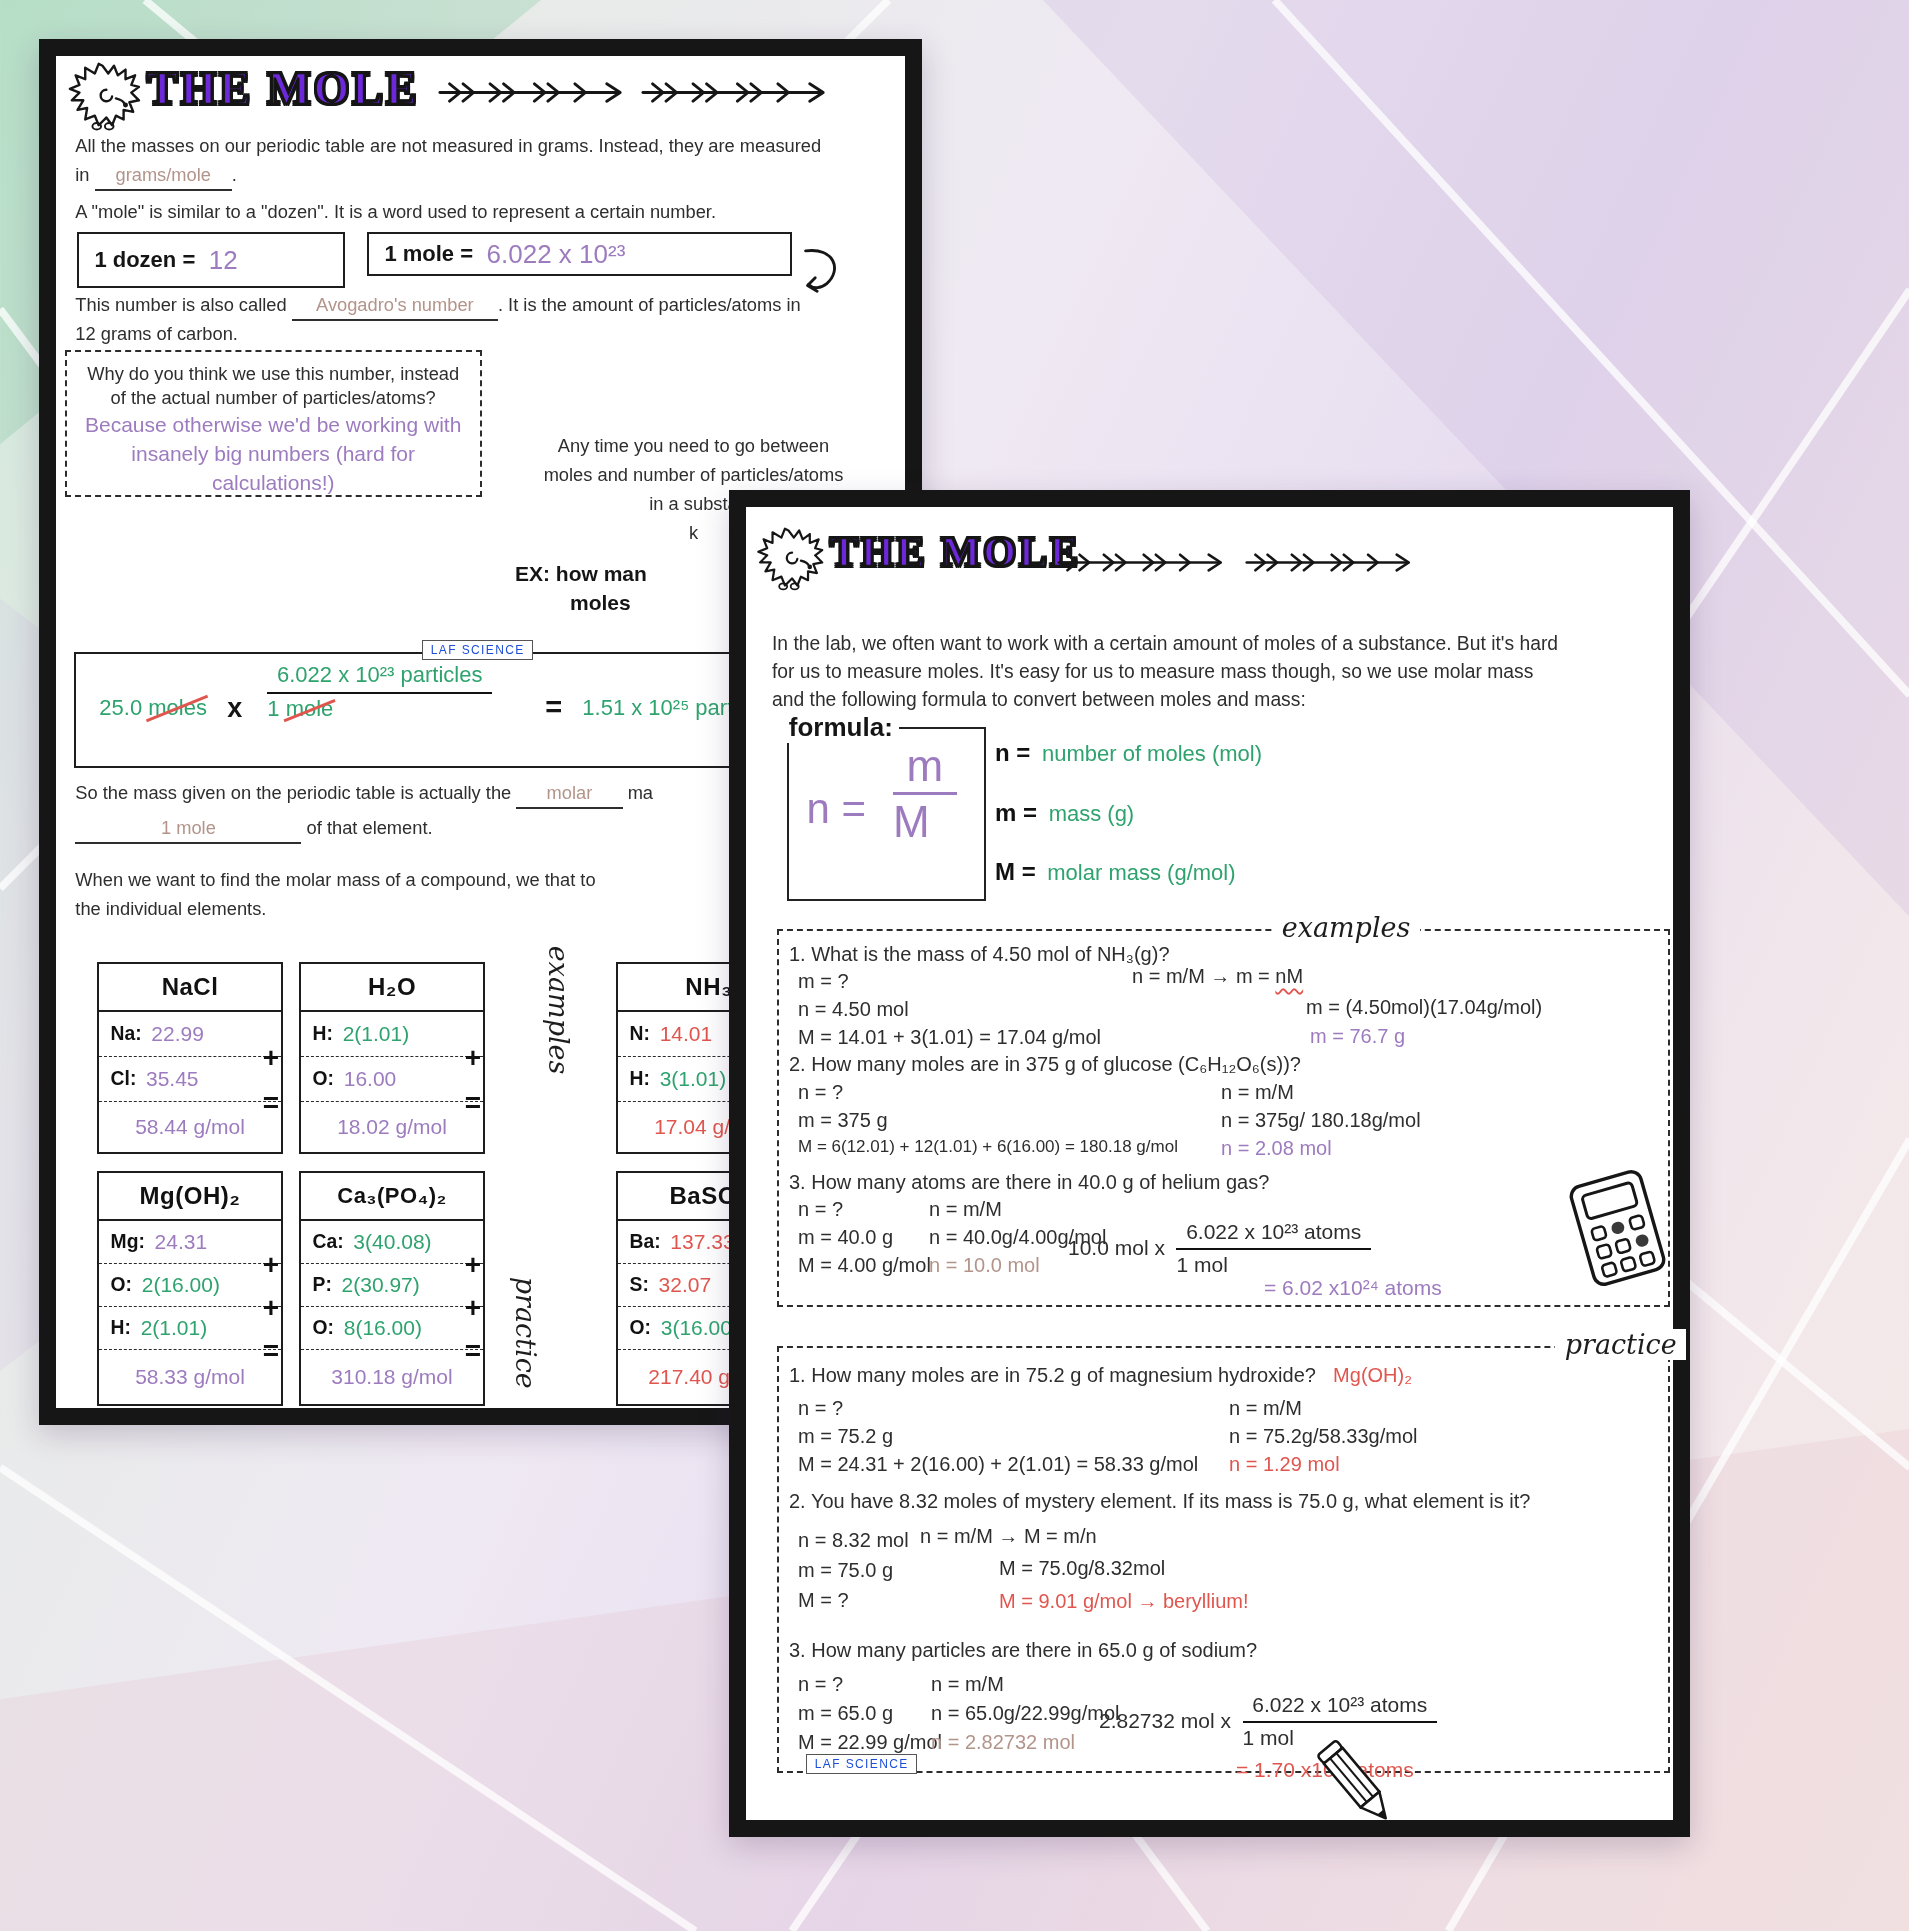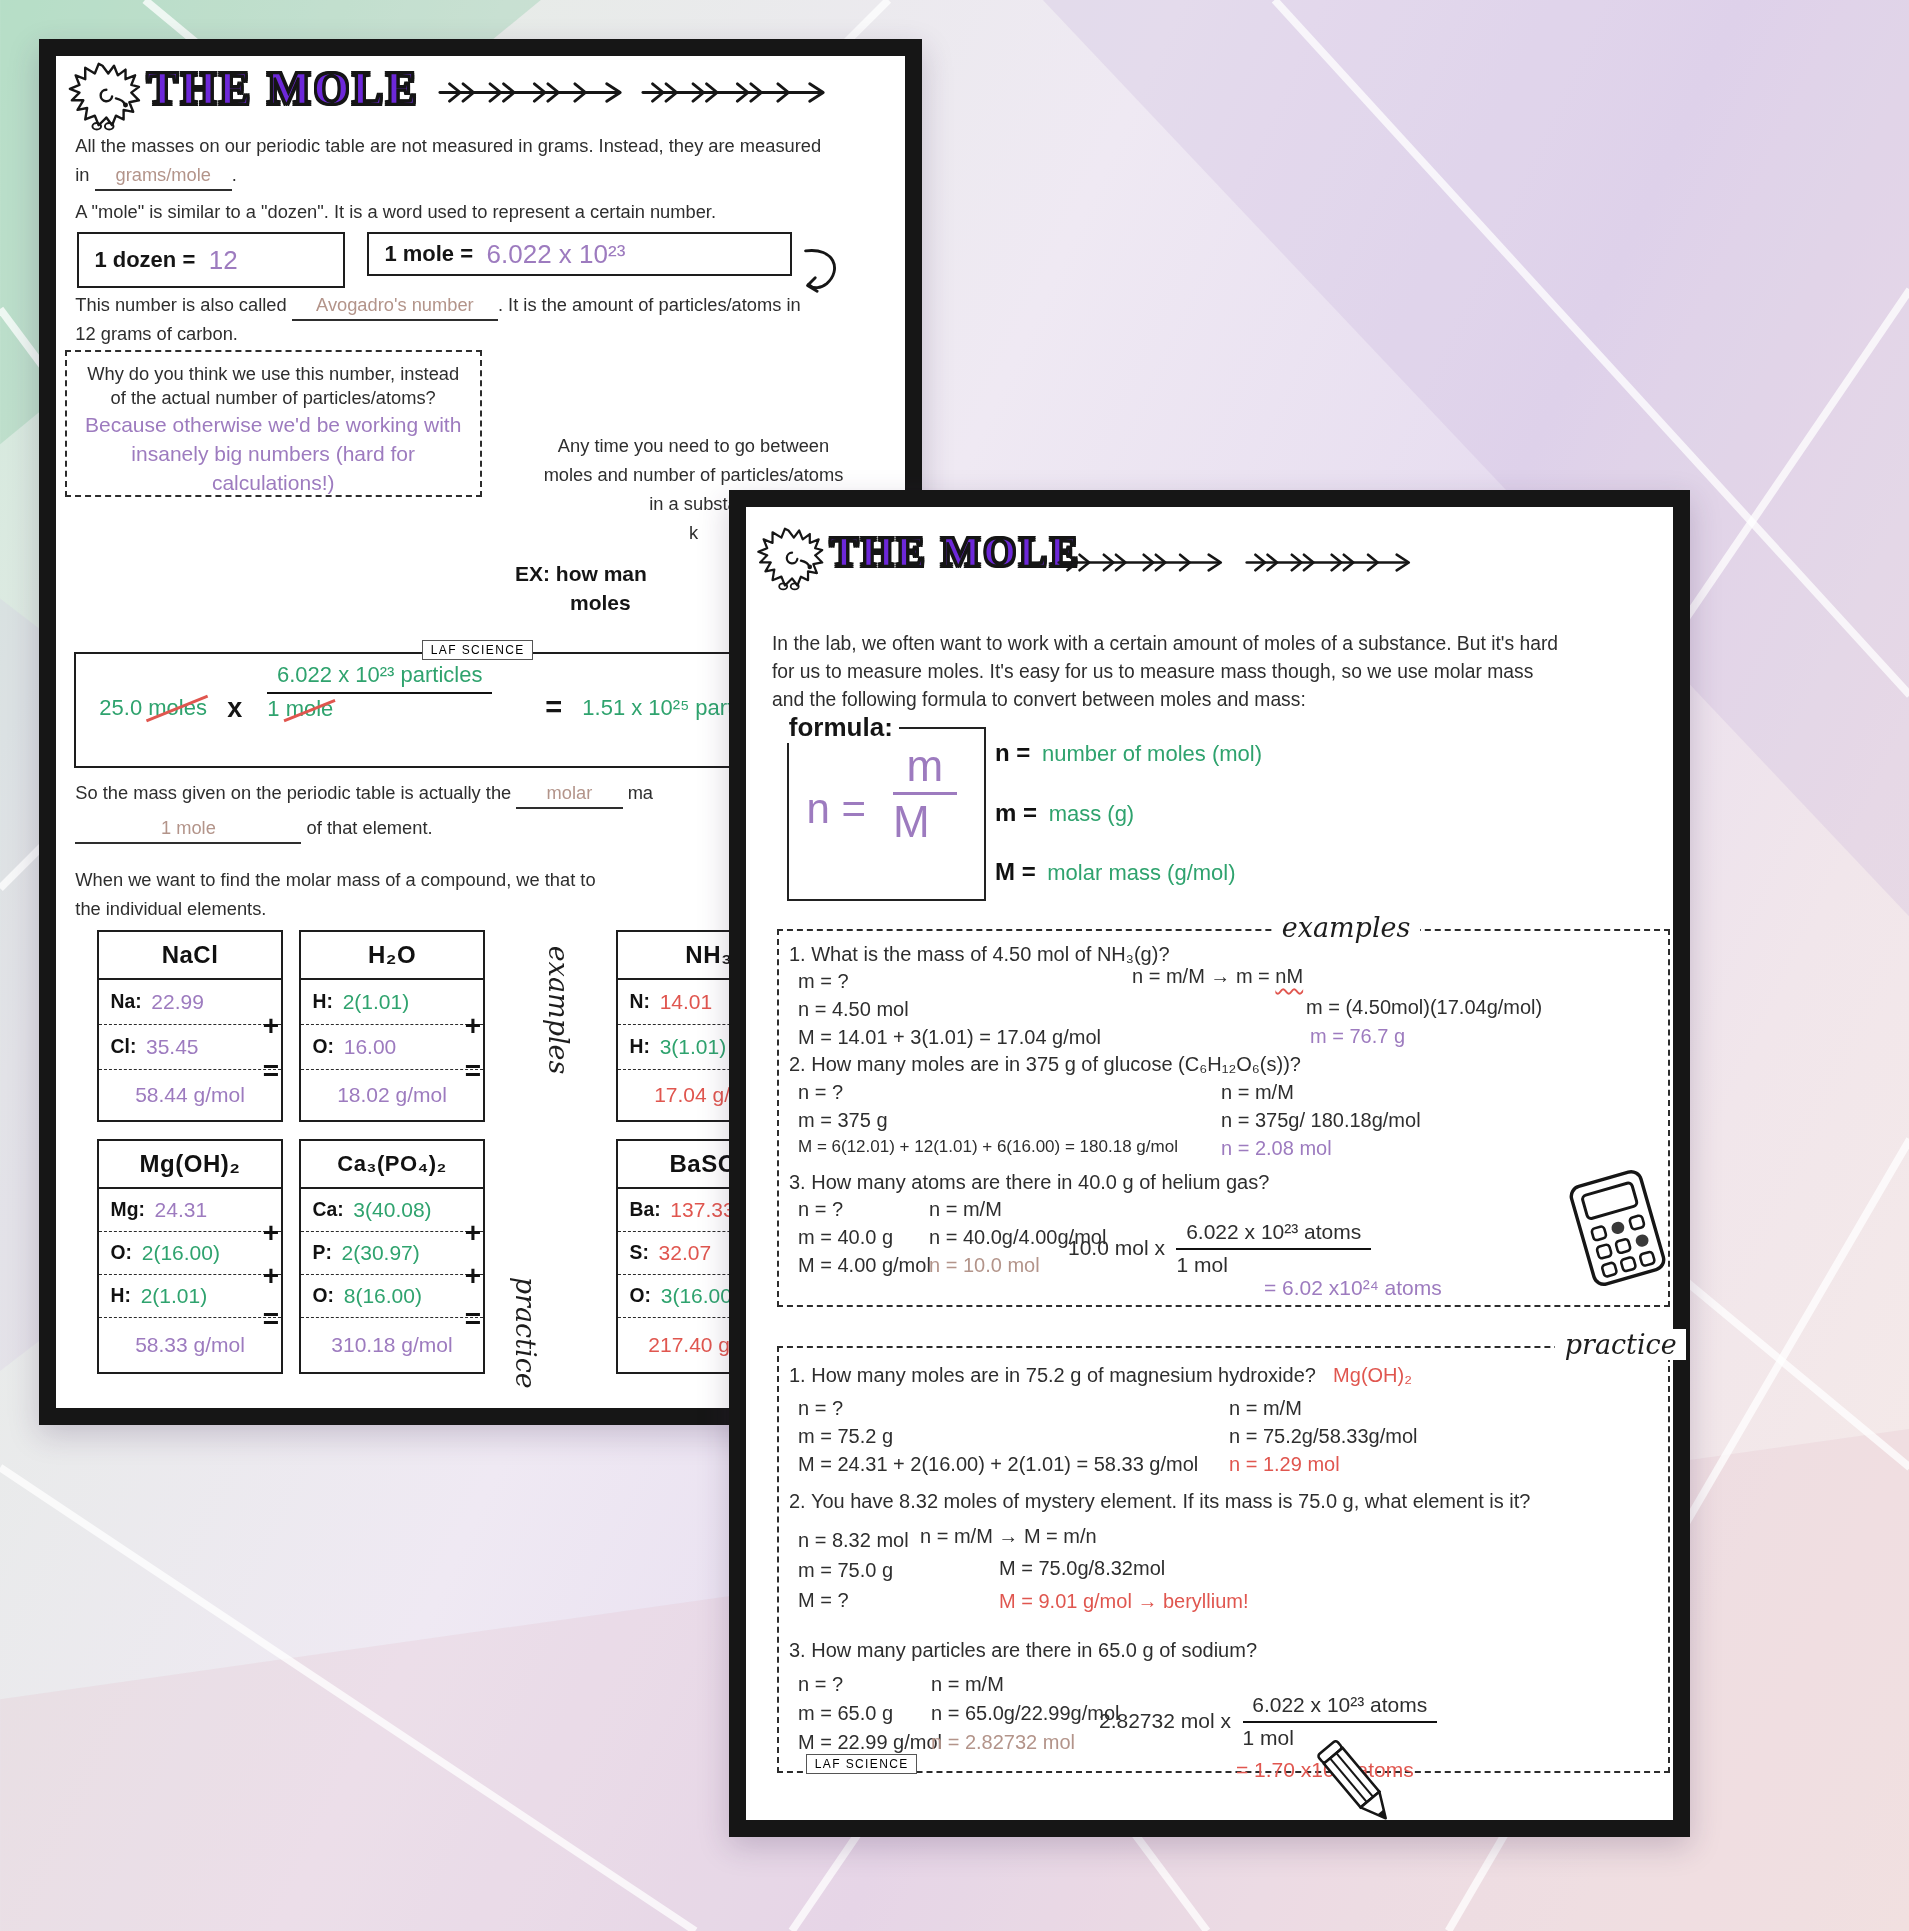--- a/index.html
+++ b/index.html
@@ -16,33 +16,33 @@
   .body19{font-size:18.3px;line-height:29px;}
   .body20{font-size:19.3px;line-height:28px;margin-top:23px;}
   .c-purple{color:#9d7bbf;}
   .c-green{color:#2fa36e;}
   .c-red{color:#e0564f;}
   .c-tan{color:#b3948a;}
   .bold{font-weight:800;color:#151515;}
   .blank{display:inline-block;text-align:center;border-bottom:2.4px solid #2e2e2e;padding:0 11.6px;color:#b3948a;}
   .boxed{border:2.9px solid #1d1d1d;background:#fff;box-sizing:border-box;display:flex;align-items:center;padding:0 15.4px;}
   .dashbox{border:2.4px dashed #2c2c2c;background:#fff;box-sizing:border-box;}
-  .laf{position:absolute;border:1.9px solid #555;background:#fff;color:#000000;font-size:12px;
+  .laf{position:absolute;border:1.9px solid #555;background:#fff;color:#1d4ed8;font-size:12px;
        letter-spacing:1.4px;padding:1.9px 7.7px;white-space:nowrap;z-index:5;}
   .script{font-family:"DejaVu Serif", serif;font-style:italic;font-size:27px;color:#1d1d1d;
           background:#fff;padding:0 9.7px;white-space:nowrap;z-index:5;}
   .frac{display:inline-flex;flex-direction:column;align-items:flex-start;}
   .frac .fnum{padding:0 9.7px 3.9px 9.7px;border-bottom:2.9px solid #111;}
   .frac .fden{padding-top:2.9px;}
   .strike{position:relative;display:inline-block;}
   .strike::after{content:"";position:absolute;left:-3.9px;right:-3.9px;top:48%;height:2.9px;background:#e0564f;
                  transform:rotate(-22deg);}
   .wavy{text-decoration:underline;text-decoration-style:wavy;text-decoration-color:#e0564f;
         text-decoration-thickness:1.9px;text-underline-offset:4.8px;}
-  .tbl{position:absolute;border:2.4px solid #1d1d1d;background:#fff;box-sizing:border-box;}
+  .tbl{position:absolute;border:2.4px solid #1d1d1d;background:#fff;box-sizing:border-box;margin-top:32px;}
   .t-title{border-bottom:2.4px solid #1d1d1d;display:flex;align-items:center;justify-content:center;
            font-weight:800;font-size:24px;letter-spacing:0.5px;color:#111;height:46px;}
   .t-row{position:relative;display:flex;align-items:center;padding:0 11.6px;border-bottom:1.9px dashed #2a2a2a;font-size:21px;}
   .t-row .el{font-weight:800;color:#111;font-size:19.3px;margin-right:9.7px;}
   .t-op{position:absolute;right:1.9px;bottom:-16.4px;font-weight:900;font-size:28px;color:#111;line-height:1;z-index:2;background:transparent;}
   .t-total{display:flex;align-items:center;justify-content:center;font-size:21px;}
   .work{font-size:20px;}
   .work div{height:28px;white-space:nowrap;}
   .legend-sym{font-weight:800;color:#111;font-size:24px;margin-right:11.6px;}
   .legend-def{color:#2fa36e;font-size:22px;}

